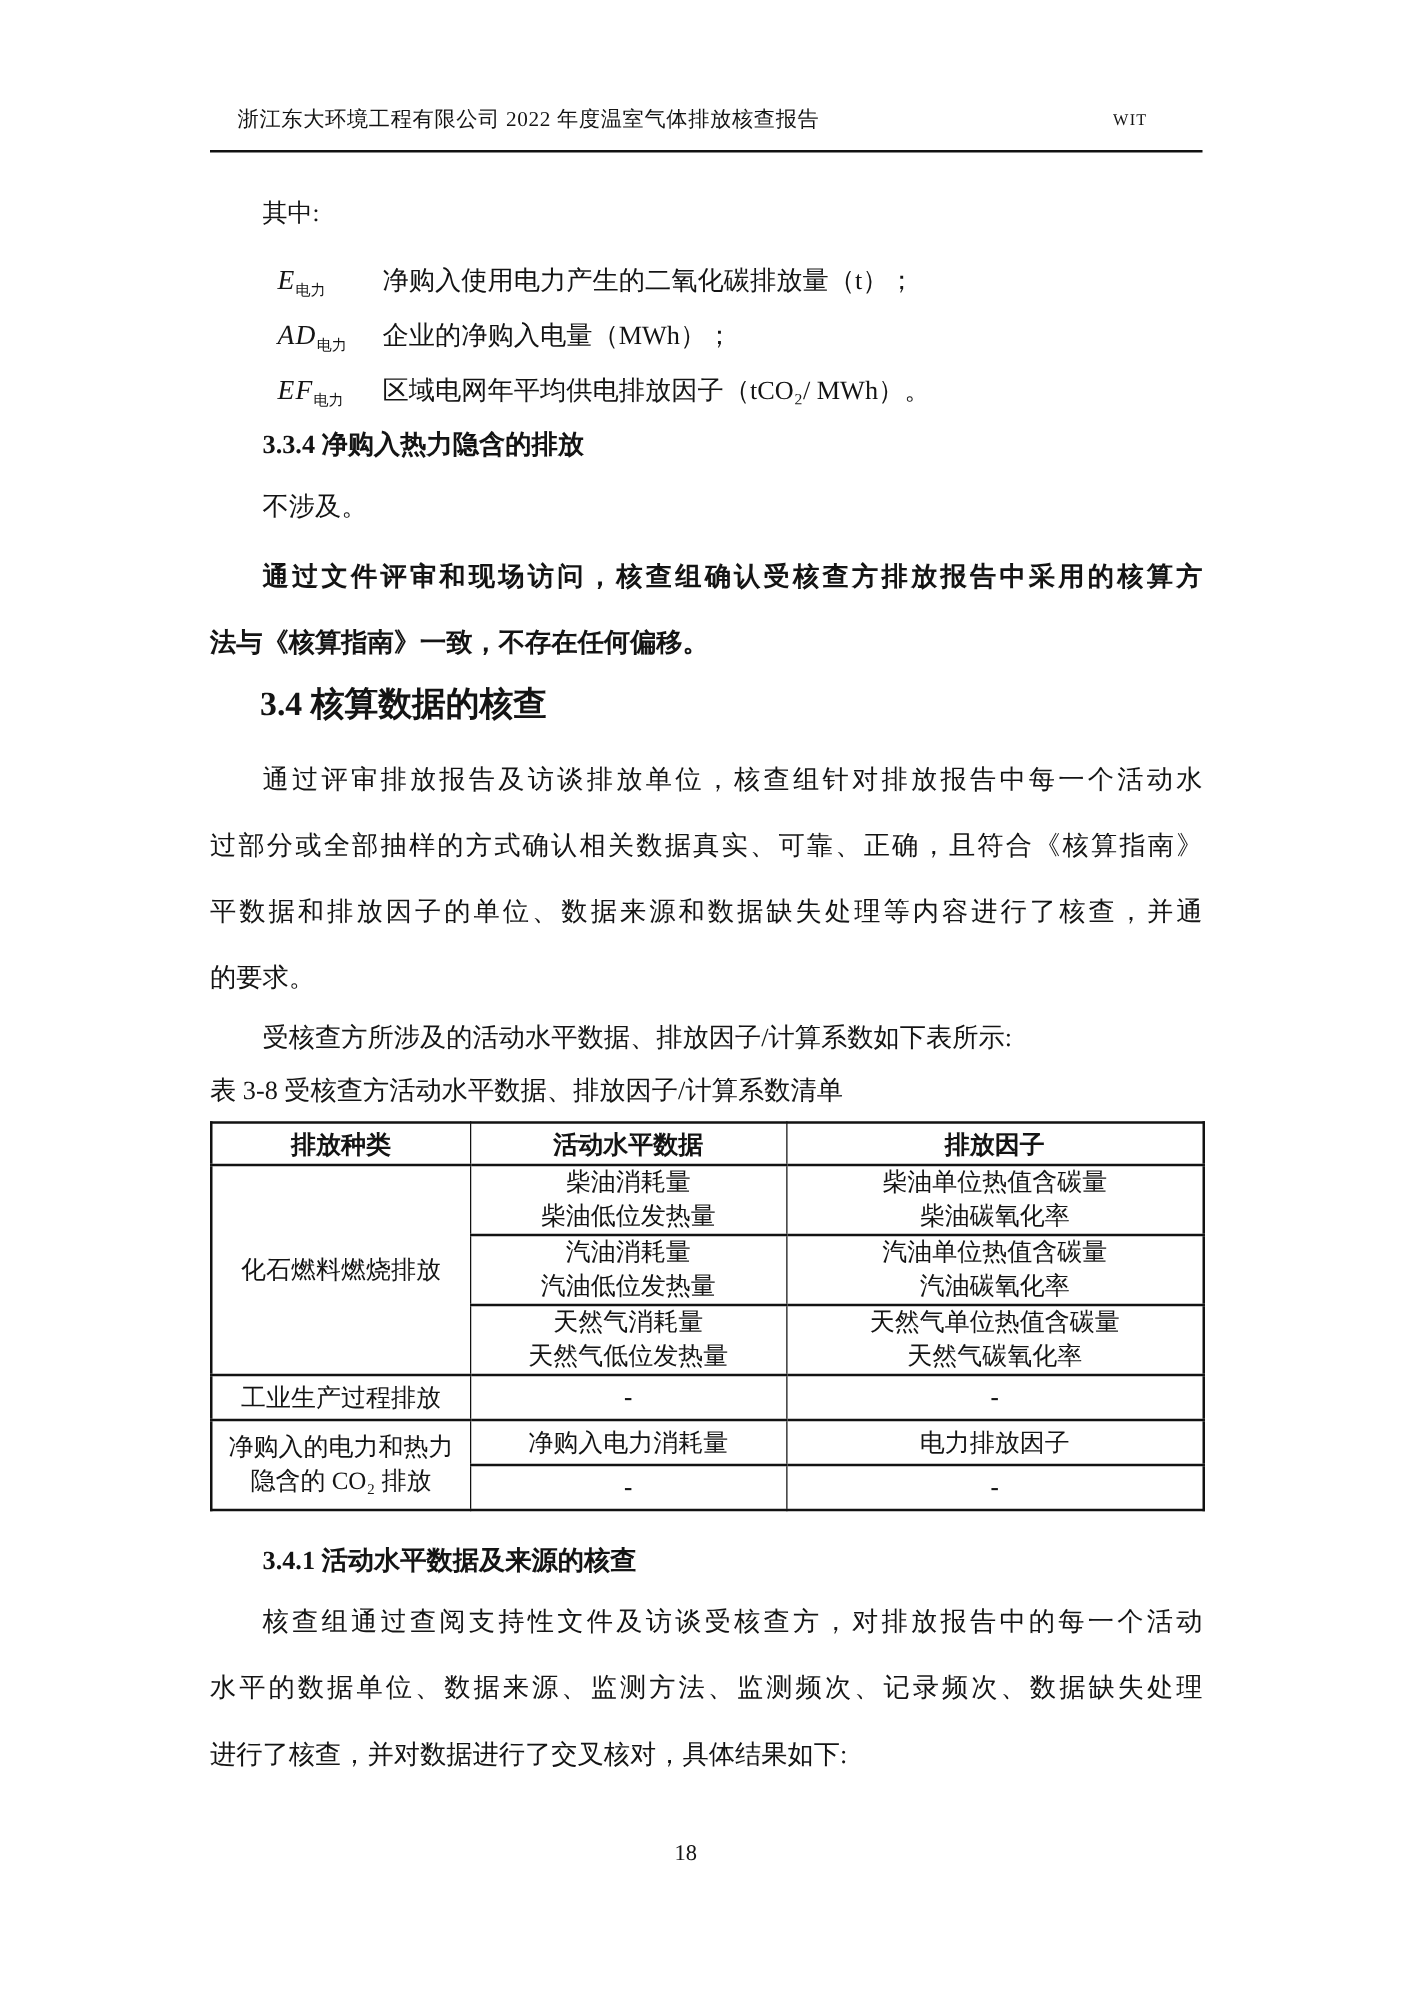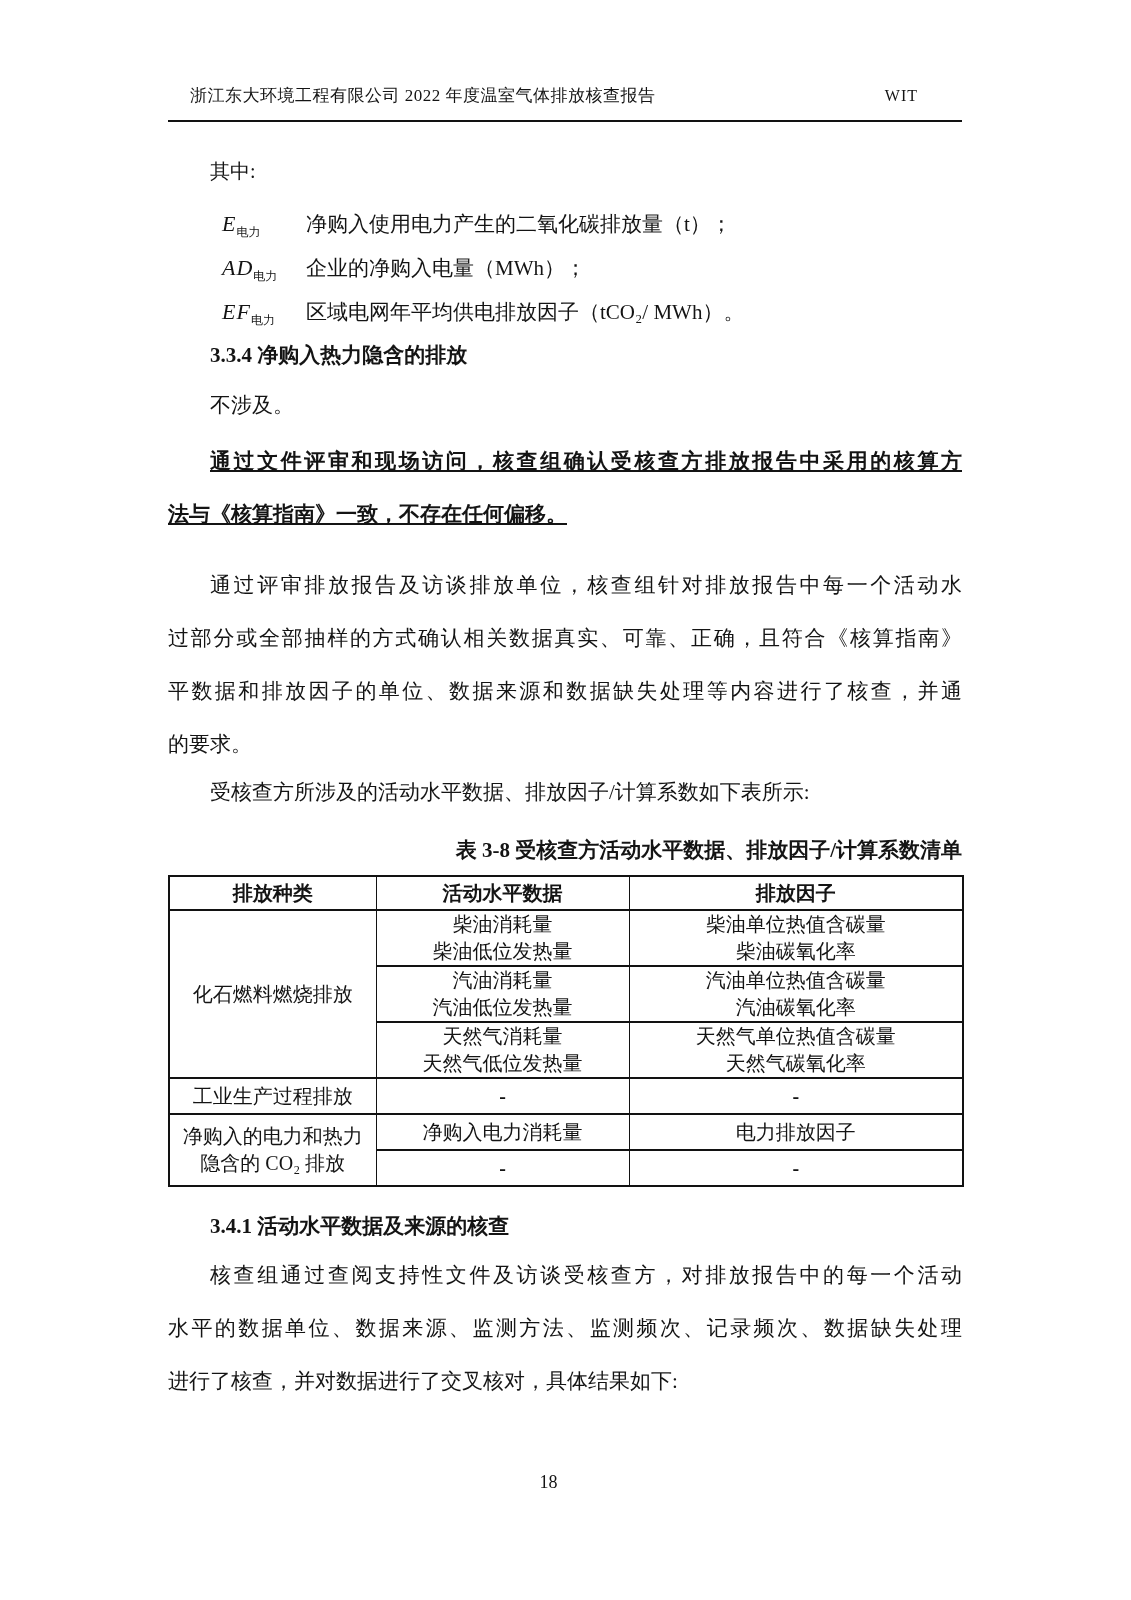--- a/index.html
+++ b/index.html
@@ -11,45 +11,45 @@
   .content{margin:0 169px 0 168px;width:794px;}
 
   
   .header-bar{
     padding:84px 44px 13px 22px;
     display:flex;justify-content:space-between;align-items:center;
     border-bottom:2px solid #121212;
     font-size:17px;letter-spacing:.5px;
   }
   .header-title{white-space:nowrap;}
-  .header-logo{font-size:16px;letter-spacing:1px;}
+  .header-logo{font-size:13px;letter-spacing:1px;}
 
   
   .line{height:53px;line-height:53px;font-size:21px;text-align:left;}
   .line.fill{text-align:justify;text-align-last:justify;}
   .line.indent{padding-left:42px;}
-  .bold .line{font-weight:bold;text-decoration:underline;}
+  .bold .line{font-weight:bold;}
 
   .among{margin-top:38px;padding-left:42px;font-size:20px;line-height:22px;}
 
   .defs{margin-top:28px;}
   .def-row{display:flex;align-items:baseline;height:44px;}
   .def-sym{margin-left:54px;width:84px;font-size:22px;flex:0 0 auto;}
   .def-sym i{font-style:italic;letter-spacing:1px;}
   .def-sym sub{font-size:12px;font-style:normal;}
   .def-desc{font-size:21px;}
 
   .h-small{margin-top:0;padding-left:42px;font-size:21px;font-weight:bold;line-height:26px;}
   .p-plain{margin-top:26px;padding-left:42px;font-size:21px;line-height:23px;}
   .para{margin-top:18px;}
 
   .h-big{margin-top:6px;padding-left:40px;font-size:27px;font-weight:bold;line-height:32px;}
 
   .table-intro{height:42px;line-height:42px;}
-  .caption{margin-top:20px;height:34px;line-height:34px;text-align:right;font-weight:bold;font-size:21px;}
+  .caption{margin-top:4px;height:34px;line-height:34px;text-align:left;font-weight:normal;font-size:21px;}
 
   
   table.t38{
     border-collapse:collapse;width:794px;margin-top:8px;table-layout:fixed;
     font-size:20px;border:2px solid #121212;
   }
   .t38 th,.t38 td{
     border-left:1px solid #121212;border-right:1px solid #121212;
     text-align:center;vertical-align:middle;padding:0;
   }
@@ -93,20 +93,21 @@
 
   <div class="h-small">3.3.4 净购入热力隐含的排放</div>
 
   <div class="p-plain">不涉及。</div>
 
   <div class="para bold">
     <div class="line indent fill">通过文件评审和现场访问，核查组确认受核查方排放报告中采用的核算方</div>
     <div class="line">法与《核算指南》一致，不存在任何偏移。</div>
   </div>
 
+  <div class="h-big">3.4 核算数据的核查</div>
 
   <div class="para">
     <div class="line indent fill">通过评审排放报告及访谈排放单位，核查组针对排放报告中每一个活动水</div>
     <div class="line fill">过部分或全部抽样的方式确认相关数据真实、可靠、正确，且符合《核算指南》</div>
     <div class="line fill">平数据和排放因子的单位、数据来源和数据缺失处理等内容进行了核查，并通</div>
     <div class="line">的要求。</div>
   </div>
 
   <div class="line indent table-intro">受核查方所涉及的活动水平数据、排放因子/计算系数如下表所示:</div>
 

